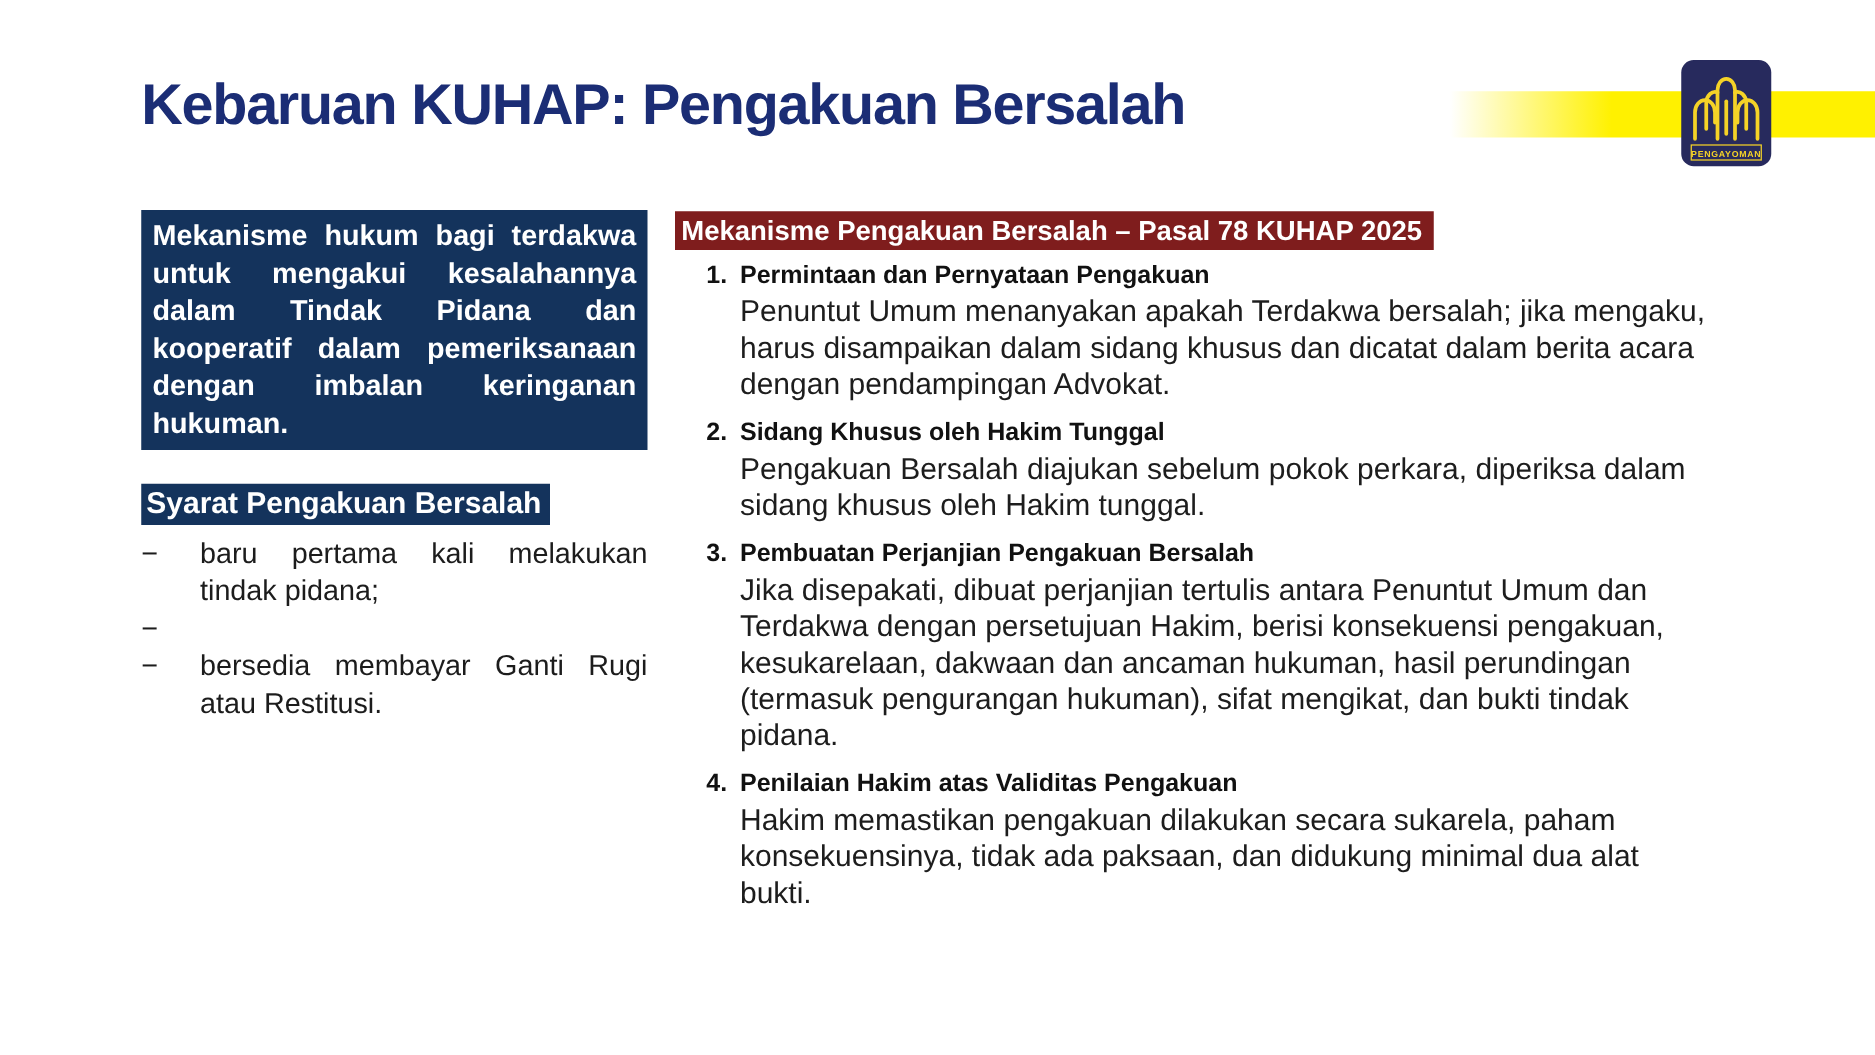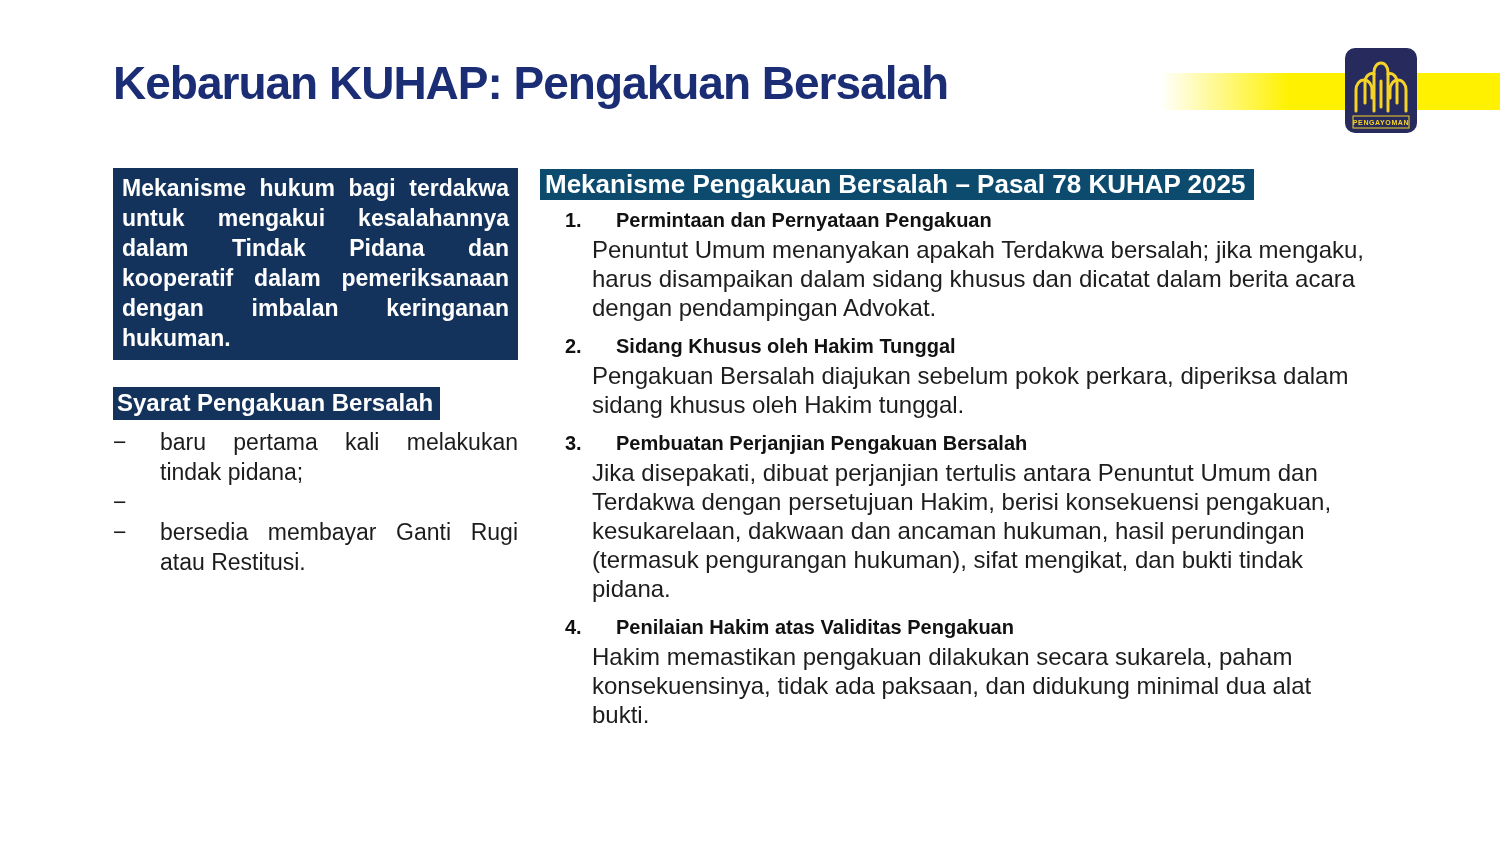--- a/index.html
+++ b/index.html
@@ -89,45 +89,44 @@
 
   
   .right-col {
     position: absolute;
     left: 540px;
     top: 169px;
     width: 885px;
   }
   .r-heading {
     display: inline-block;
-    background: #0c4a6e;
-    color: #ffffff;
-    font-weight: bold;
-    font-size: 26px;
+    background: #7f1d1d;
+    color: #ffffff;
+    font-weight: bold;
+    font-size: 22px;
     line-height: 29px;
     padding: 1px 9px 1px 5px;
   }
   .r-items { margin-top: 6px; }
   .r-item { display: flex; margin-bottom: 10px; }
   .r-num {
     flex: 0 0 52px;
     width: 52px;
     padding-left: 25px;
     font-size: 20px;
     font-weight: bold;
     line-height: 29px;
     color: #111111;
   }
   .r-body { max-width: 778px; }
   .r-title {
     font-size: 20px;
     font-weight: bold;
     line-height: 29px;
     color: #111111;
-    margin-left: 24px;
   }
   .r-desc {
     font-size: 24px;
     line-height: 29px;
     color: #1d1d1d;
   }
 
   
   .footer {
     position: absolute;

